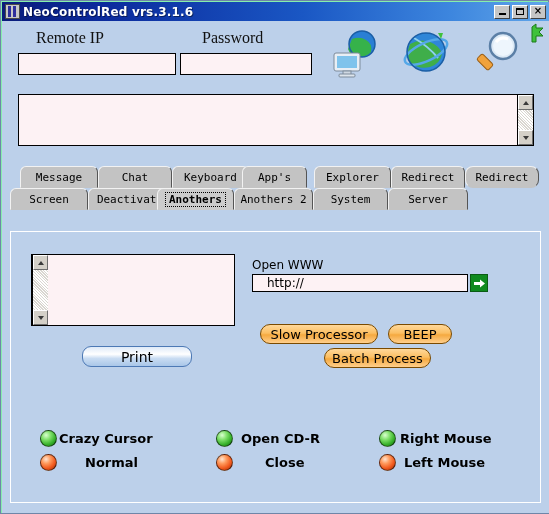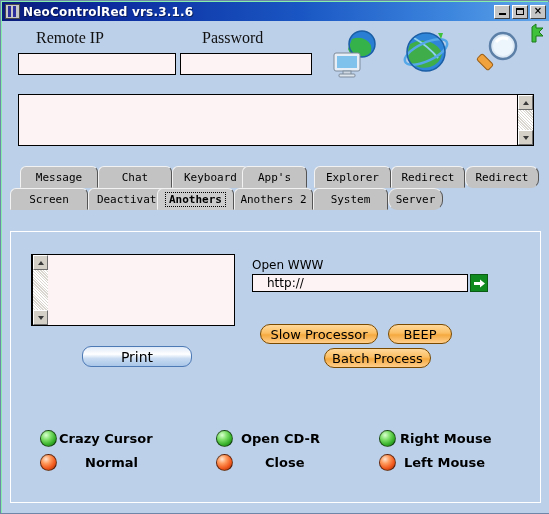--- a/index.html
+++ b/index.html
@@ -281,21 +281,21 @@
         </div>
       <div class="tab sel" style="left:155px;width:77px;">
           <span class="focusbox">Anothers</span>
         </div>
       <div class="tab" style="left:232px;width:79px;">
           <span class="focusbox">Anothers 2</span>
         </div>
       <div class="tab" style="left:311px;width:75px;">
           <span class="focusbox">System</span>
         </div>
-      <div class="tab" style="left:386px;width:55px;border-radius:9px;">
+      <div class="tab" style="left:386px;width:80px;">
           <span class="focusbox">Server</span>
         </div>
     </div>
 
     <div class="panel"></div>
 
     <div class="inner-area">
       <div class="area"></div>
       <div class="sbar">
         <div class="sbtn">

